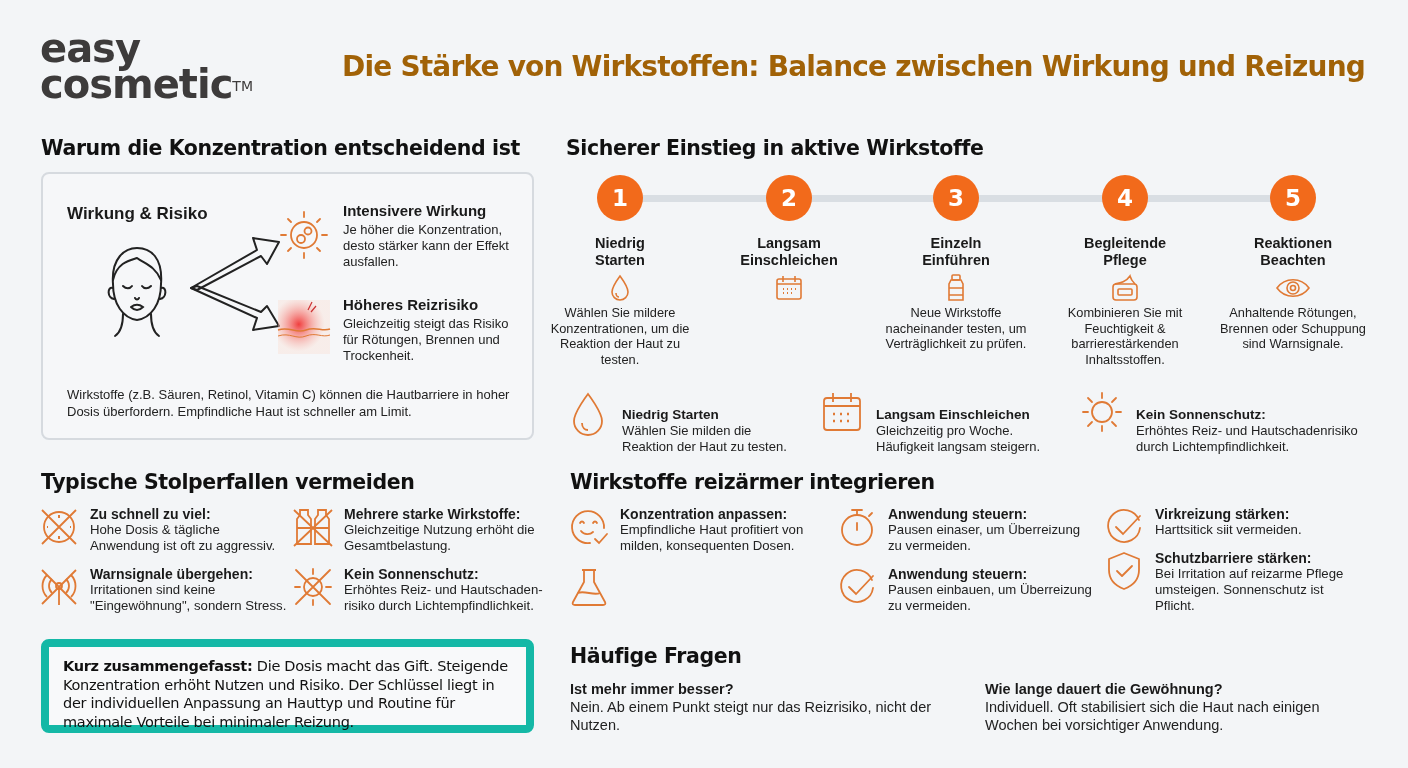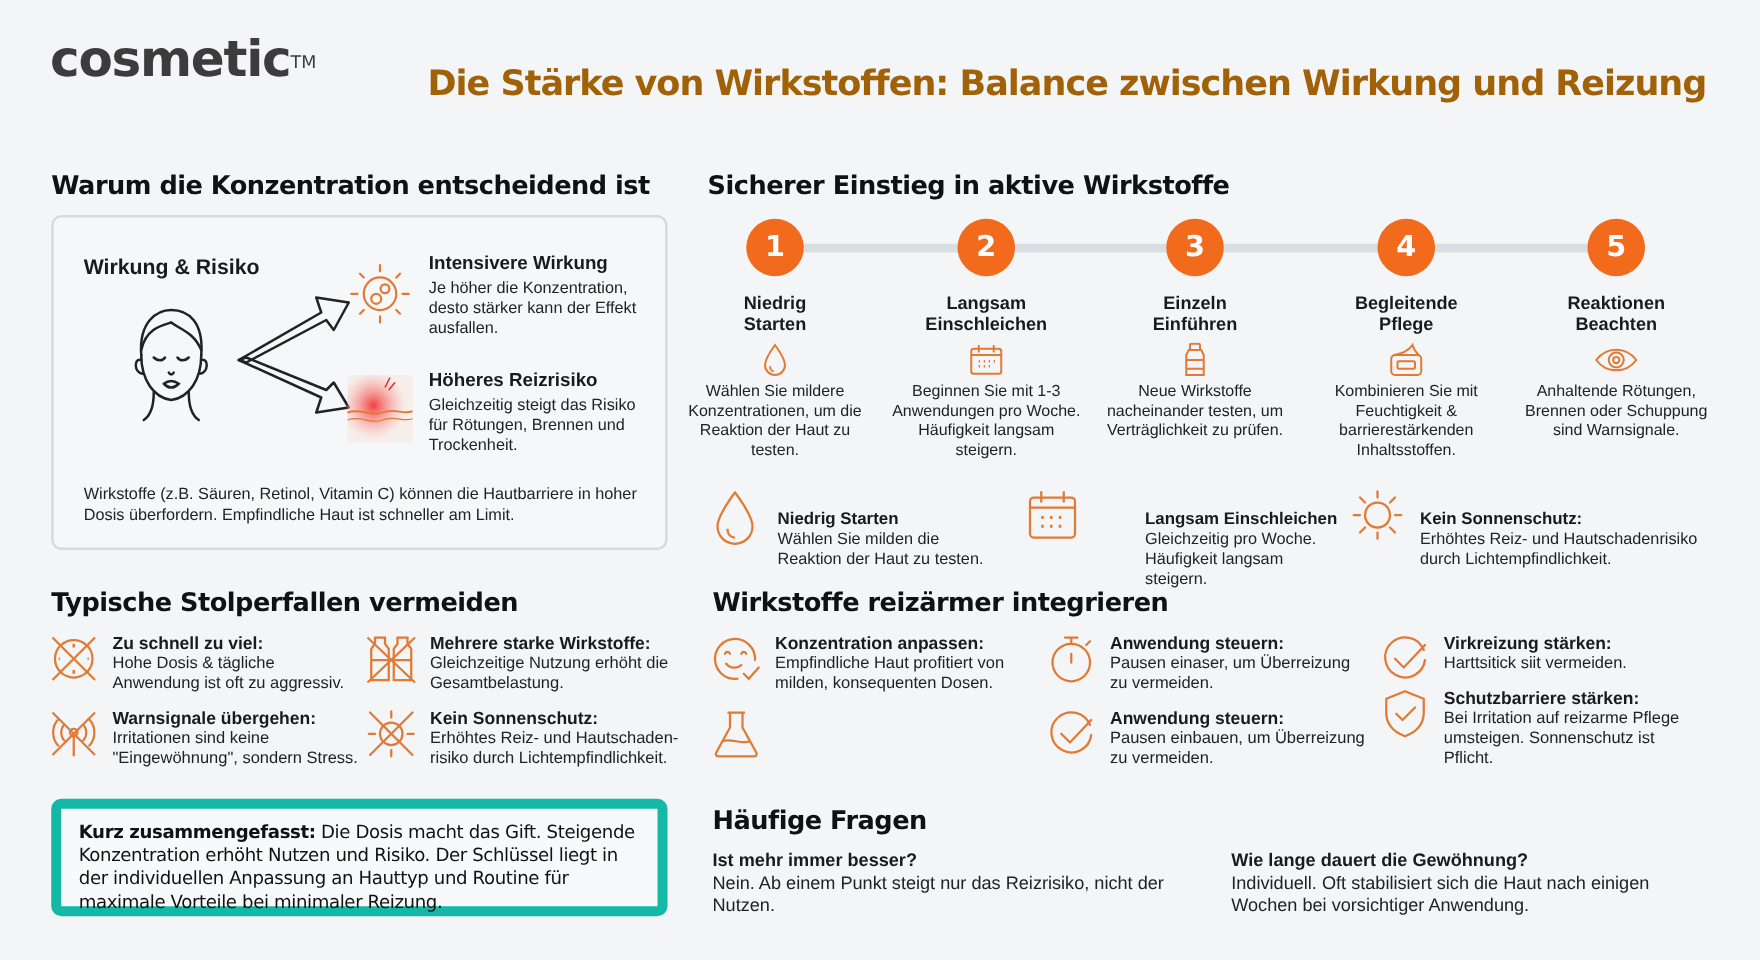--- a/index.html
+++ b/index.html
@@ -66,20 +66,21 @@
   .summary b { font-weight: bold; }
 
   .faq-q { font-weight: bold; font-size: 14.5px; line-height: 18px; }
   .faq-a { font-size: 14.5px; line-height: 18px; color: #222; }
   svg { display: block; }
 </style>
 </head>
 <body>
 
 <div class="abs logo">
+  <div>easy</div>
   <div><span>cosmetic</span><sup>TM</sup></div>
 </div>
 <h1 class="abs main-title">Die Stärke von Wirkstoffen: Balance zwischen Wirkung und Reizung</h1>
 
 <h2 class="abs sec-title" style="left:41px;top:136px;">Warum die Konzentration entscheidend ist</h2>
 <div class="abs card">
   <div class="abs card-title">Wirkung &amp; Risiko</div>
 
   <div class="abs" style="left:58px;top:70px;">
     <svg width="72" height="94" viewBox="0 0 72 94" fill="none" stroke="#222" stroke-width="2" stroke-linecap="round">
@@ -162,21 +163,20 @@
       <div>Langsam</div>
       <div>Einschleichen</div>
     </div>
   <div class="step-icon">
     <svg width="28" height="26" viewBox="0 0 28 26" fill="none" stroke="#e07a35" stroke-width="1.6">
         <rect x="2" y="4" width="24" height="20" rx="2"></rect>
         <path d="M2 9h24M8 1v6M20 1v6"></path>
         <path d="M8 14h1M12 14h1M16 14h1M20 14h1M8 18h1M12 18h1M16 18h1" stroke-width="2"></path>
       </svg>
   </div>
-  <div class="step-text">Beginnen Sie mit 1-3 Anwendungen pro Woche. Häufigkeit langsam steigern.</div>
 </div>
 
 <div class="abs step" style="left:876px;top:175px;">
   <div class="step-num">3</div>
   <div class="step-title">
       <div>Einzeln</div>
       <div>Einführen</div>
     </div>
   <div class="step-icon">
     <svg width="18" height="28" viewBox="0 0 18 28" fill="none" stroke="#e07a35" stroke-width="1.6">
@@ -225,21 +225,21 @@
     <svg width="44" height="48" viewBox="0 0 44 48" fill="none" stroke="#e07a35" stroke-width="1.8">
         <path d="M22 4 C22 4 8 22 8 31 A14 14 0 0 0 36 31 C36 22 22 4 22 4 Z"></path>
         <path d="M16 33 C16 38 19 40 22 40"></path>
       </svg>
   </div>
   <div>
     <div class="hint-title">Niedrig Starten</div>
     <div class="hint-text">Wählen Sie milden die Reaktion der Haut zu testen.</div>
   </div>
 </div>
-<div class="abs hint" style="left:820px;top:390px;width:250px;gap:40px;">
+<div class="abs hint" style="left:820px;top:390px;width:250px;">
   <div class="ico">
     <svg width="44" height="44" viewBox="0 0 44 44" fill="none" stroke="#e07a35" stroke-width="1.8">
         <rect x="4" y="8" width="36" height="32" rx="3"></rect>
         <path d="M4 16h36M13 3v9M31 3v9"></path>
         <path d="M13 24h2M20 24h2M27 24h2M13 31h2M20 31h2M27 31h2" stroke-width="2.4"></path>
       </svg>
   </div>
   <div>
     <div class="hint-title">Langsam Einschleichen</div>
     <div class="hint-text">Gleichzeitig pro Woche. Häufigkeit langsam steigern.</div>

